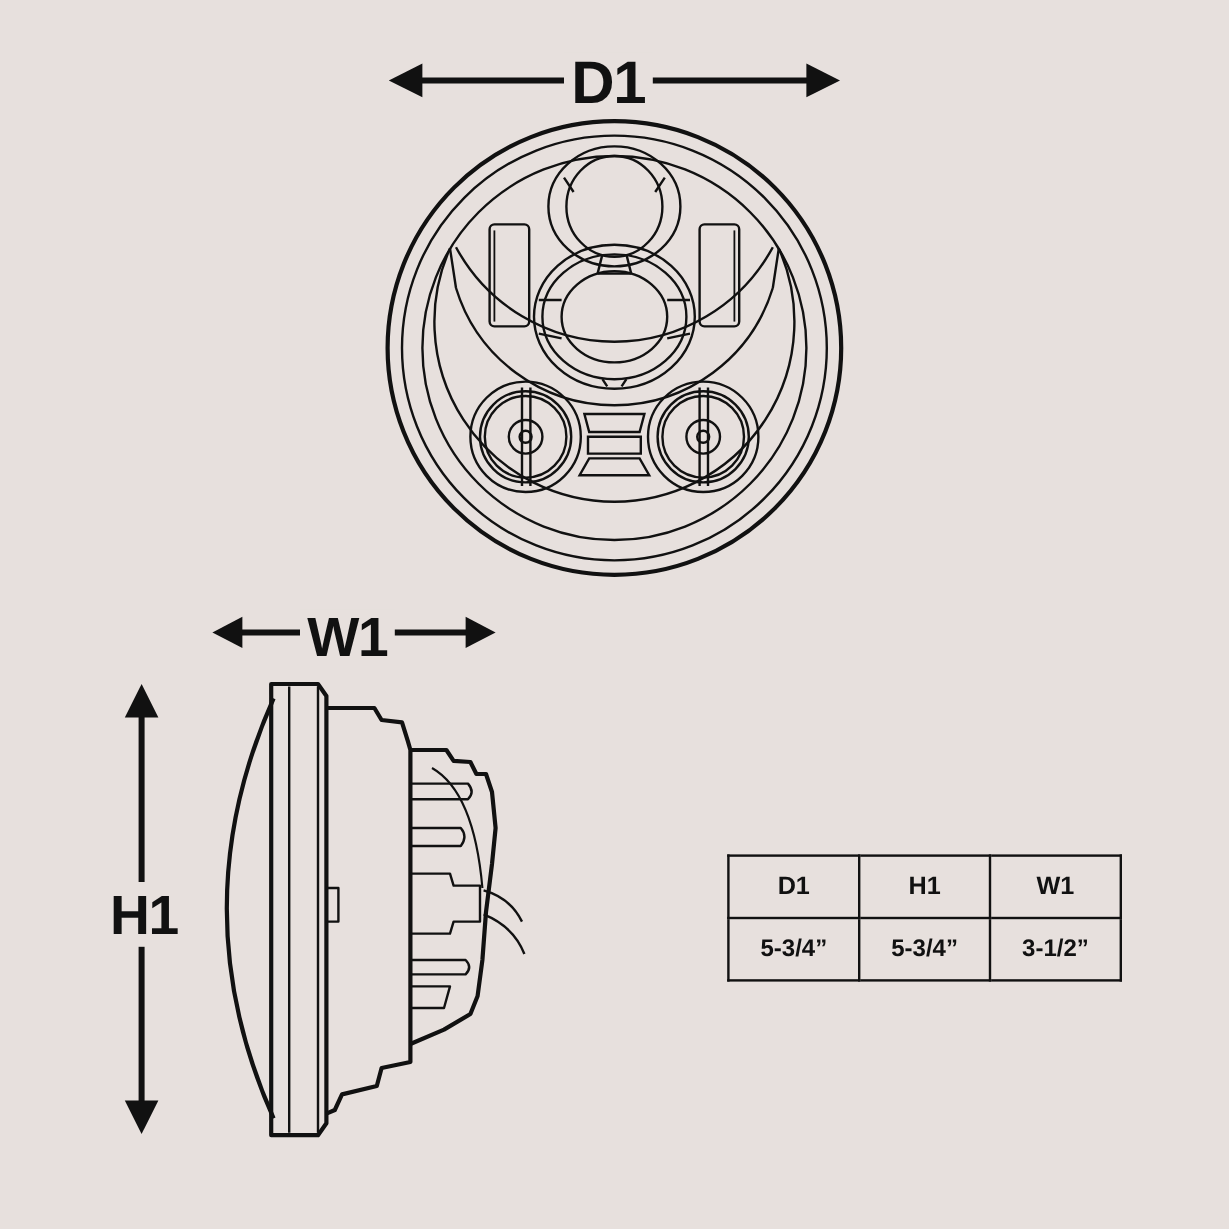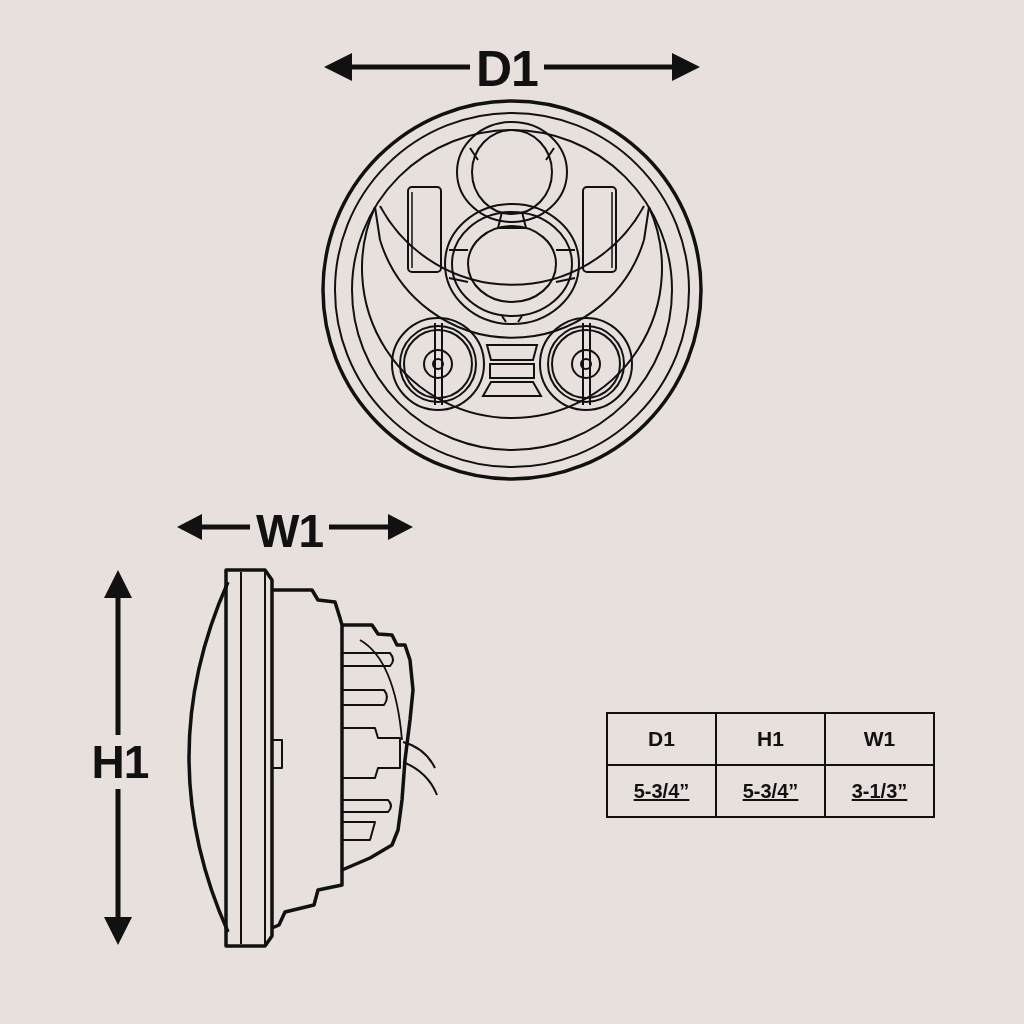--- a/index.html
+++ b/index.html
@@ -28,21 +28,21 @@
     border-collapse: collapse;
   }
   .spec-table td {
     border: 2px solid #111;
     width: 107px; height: 50px;
     text-align: center; vertical-align: middle;
     font-weight: 700; color: #111;
     padding: 0;
   }
   .spec-table .hdr { font-size: 21px; }
-  .spec-table .val { font-size: 20px; text-decoration: underline; }
+  .spec-table .val { font-size: 20px; }
 </style>
 </head>
 <body>
 
 <svg class="canvas" viewBox="0 0 1024 1024" xmlns="http://www.w3.org/2000/svg">
 
   <g fill="#111" stroke="#111">
     <line x1="345" y1="67" x2="680" y2="67" stroke-width="5"></line>
     <polygon points="324,67 352,53 352,81" stroke="none"></polygon>
     <polygon points="700,67 672,53 672,81" stroke="none"></polygon>
@@ -137,16 +137,16 @@
 <table class="spec-table">
   <tbody>
       <tr>
     <td class="hdr">D1</td>
     <td class="hdr">H1</td>
     <td class="hdr">W1</td>
   </tr>
   <tr>
     <td class="val">5-3/4”</td>
     <td class="val">5-3/4”</td>
-    <td class="val">3-1/3”</td>
+    <td class="val">3-1/2”</td>
   </tr>
 </tbody>
   </table>
 
 </body></html>

